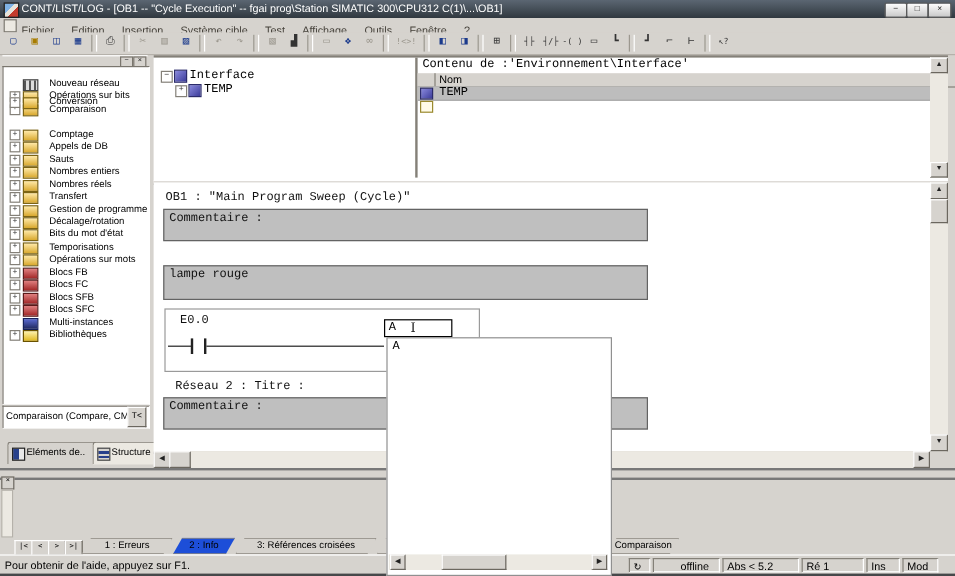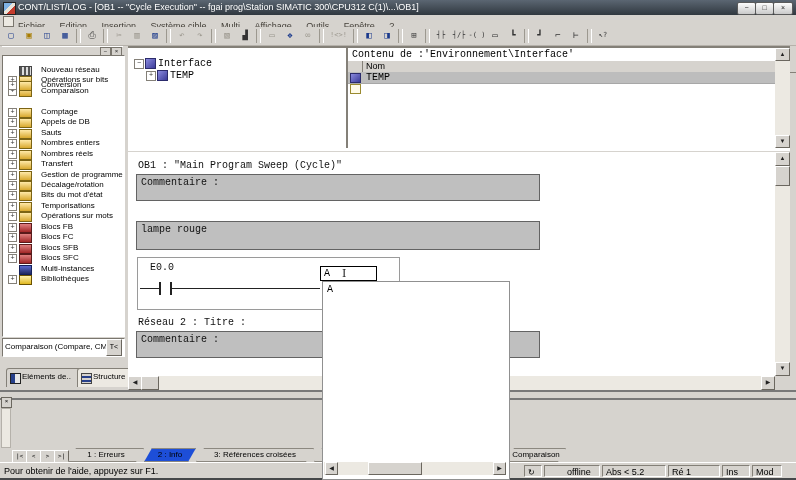--- a/index.html
+++ b/index.html
@@ -137,21 +137,21 @@
     <div class="winbtn" style="left:773px;width:18px;">×</div>
   </div>
 
   <div class="abs menubar">
     <div class="mdi-icon"></div>
     <div class="menu-row">
       <span class="menu-item">Fichier</span>
       <span class="menu-item">Edition</span>
       <span class="menu-item">Insertion</span>
       <span class="menu-item">Système cible</span>
-      <span class="menu-item">Multi</span>
+      <span class="menu-item">Test</span>
       <span class="menu-item">Affichage</span>
       <span class="menu-item">Outils</span>
       <span class="menu-item">Fenêtre</span>
       <span class="menu-item">?</span>
     </div>
   </div>
 
   <div class="abs toolbar">
     <div class="tb-row">
       <div class="tb-btn">▢</div>
@@ -358,21 +358,21 @@
   <div class="abs wire" style="left:140px;top:288px;width:20px;"></div>
   <div class="abs wire" style="left:172px;top:288px;width:148px;"></div>
   <div class="abs cbar" style="left:159px;top:282px;"></div>
   <div class="abs cbar" style="left:170px;top:282px;"></div>
 
   <div class="abs opbox mono" style="left:320px;top:266px;">
     <span>A</span>
     <span class="ibeam" style="left:21px;top:1px;">I</span>
   </div>
 
-  <span class="abs etext mono" style="left:138px;top:317px;">Réseau  2 : Titre :</span>
+  <span class="abs etext mono" style="left:146px;top:317px;">Réseau  2 : Titre :</span>
   <div class="abs gbox mono" style="left:136px;top:331px;height:27px;">Commentaire :</div>
 
   <div class="abs sb" style="left:775px;top:152px;width:15px;height:224px;">
     <div class="sbbtn" style="left:0;top:0;width:13px;height:12px;">▲</div>
     <div class="sbthumb" style="left:0;top:14px;width:13px;height:18px;"></div>
     <div class="sbbtn" style="left:0;top:210px;width:13px;height:12px;">▼</div>
   </div>
   <div class="abs sb" style="left:128px;top:376px;width:647px;height:14px;">
     <div class="sbbtn" style="left:0;top:0;width:12px;height:12px;">◀</div>
     <div class="sbthumb" style="left:13px;top:0;width:16px;height:12px;"></div>

